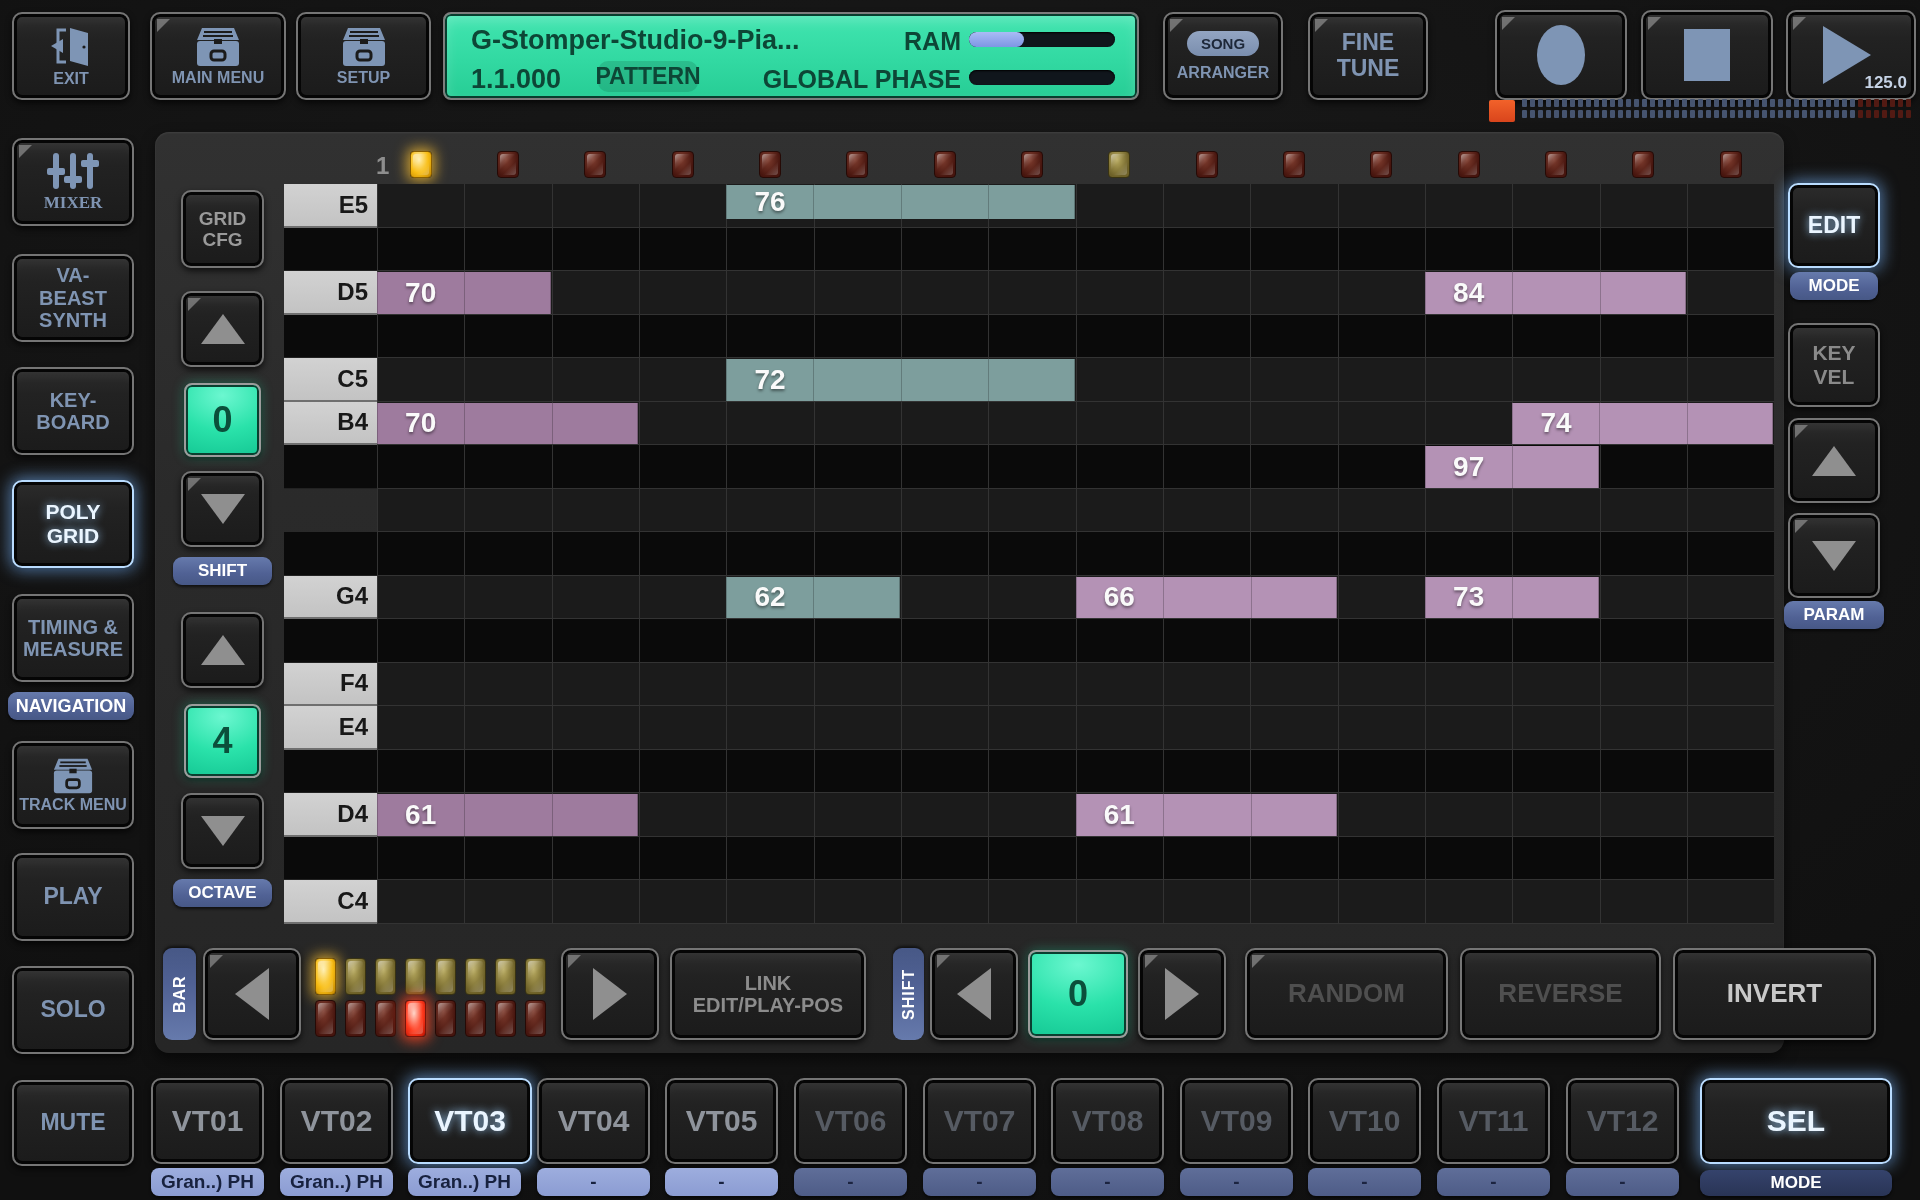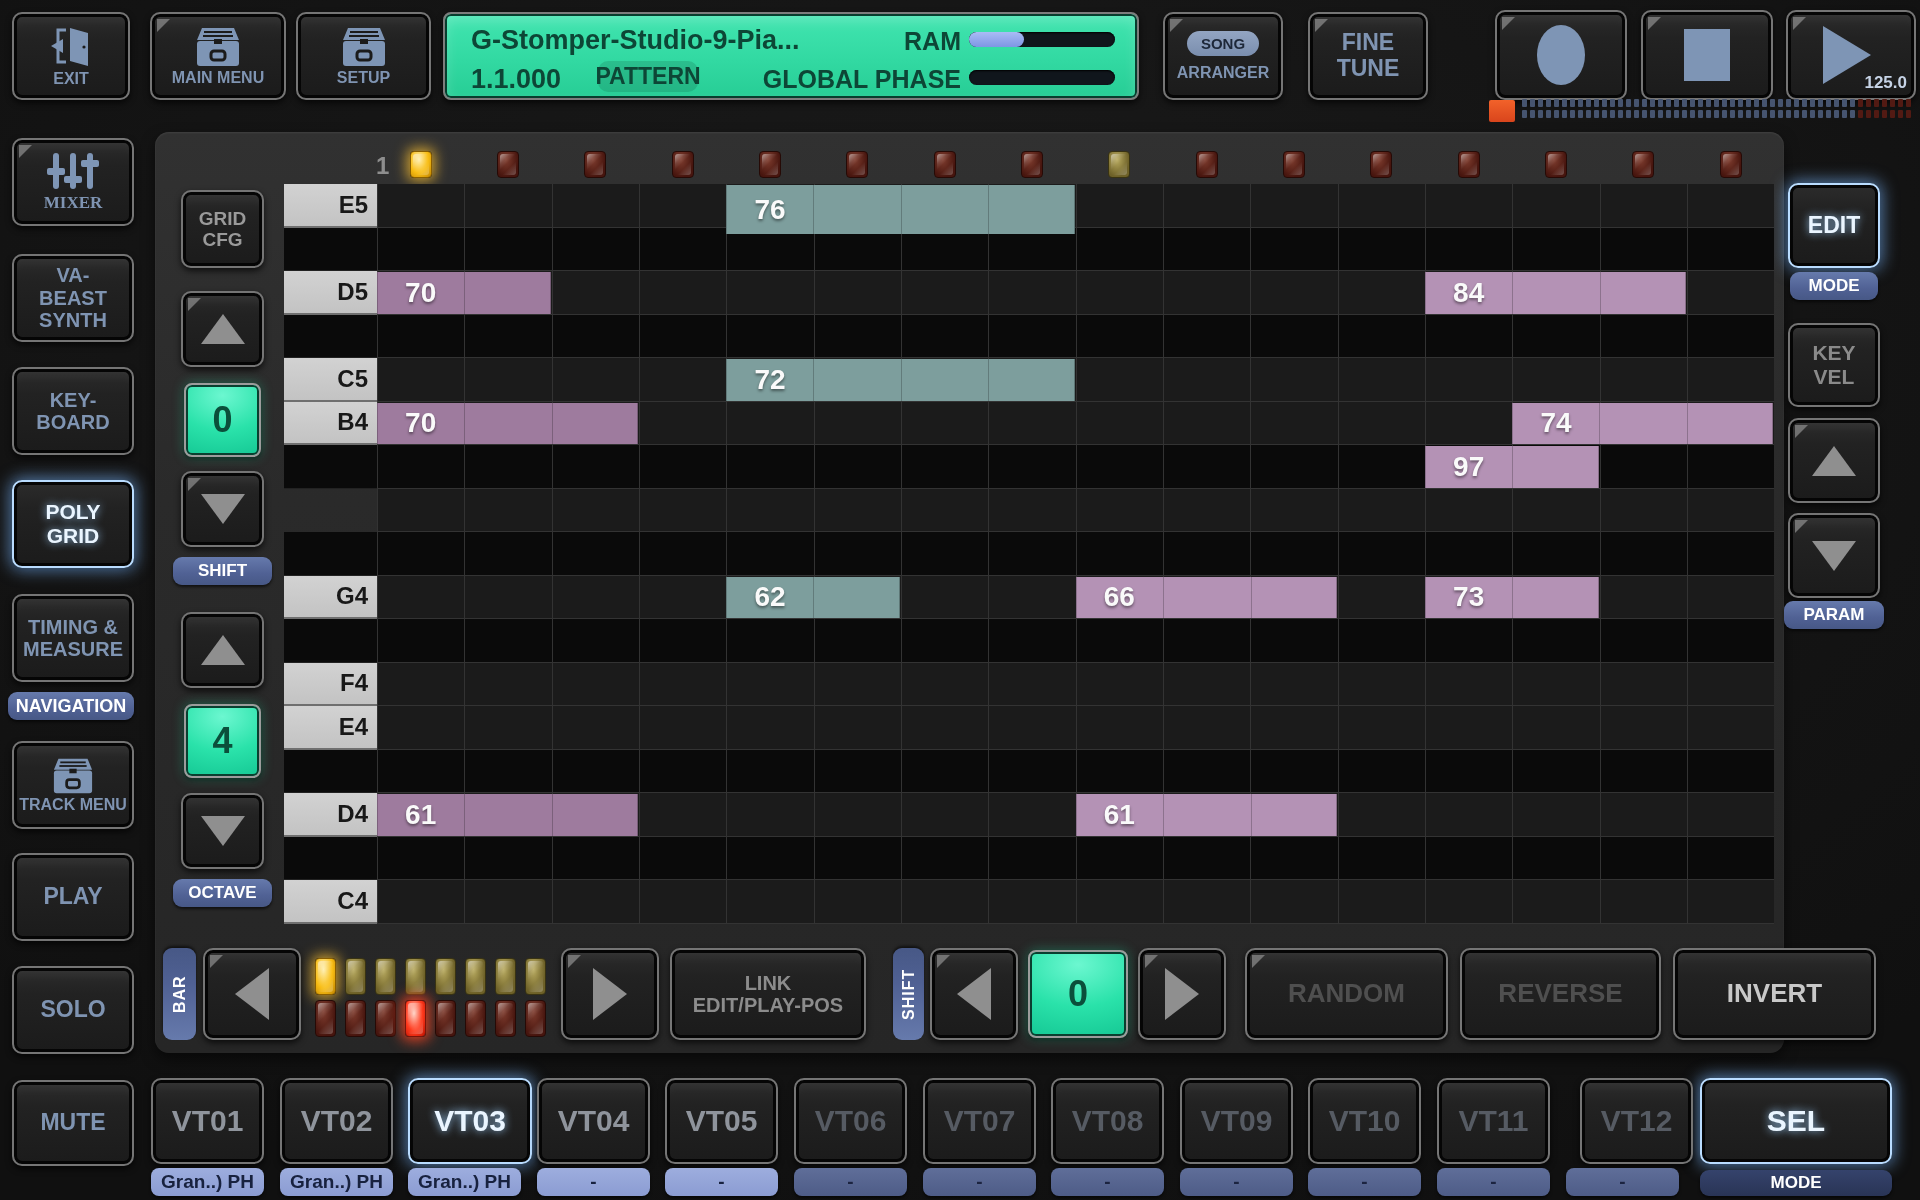--- a/index.html
+++ b/index.html
@@ -382,21 +382,21 @@
     <div class="key white" style="left:284px;top:793.0px;width:93px;height:43.5px;">
       <span>D4</span>
     </div>
     <div class="rowbg white" style="left:377px;top:793.0px;width:1397.3px;height:43.5px;background-image:repeating-linear-gradient(90deg, #333 0 1px, transparent 1px 87.33px);"></div>
     <div class="key black" style="left:284px;top:836.5px;width:93px;height:43.5px;"></div>
     <div class="rowbg black" style="left:377px;top:836.5px;width:1397.3px;height:43.5px;background-image:repeating-linear-gradient(90deg, #333 0 1px, transparent 1px 87.33px);"></div>
     <div class="key white" style="left:284px;top:880.0px;width:93px;height:43.5px;">
       <span>C4</span>
     </div>
     <div class="rowbg white" style="left:377px;top:880.0px;width:1397.3px;height:43.5px;background-image:repeating-linear-gradient(90deg, #333 0 1px, transparent 1px 87.33px);"></div>
-    <div class="note" style="left:726.3px;top:185.0px;width:348.3px;height:49px;background-color:#7d9e9d;background-image:repeating-linear-gradient(90deg, rgba(0,0,0,.22) 0 1px, transparent 1px 87.33px);">
+    <div class="note" style="left:726.3px;top:185.0px;width:348.3px;height:34px;background-color:#7d9e9d;background-image:repeating-linear-gradient(90deg, rgba(0,0,0,.22) 0 1px, transparent 1px 87.33px);">
       <span class="vel" style="width: 87.33px;">76</span>
     </div>
     <div class="note" style="left:377.0px;top:272.0px;width:173.7px;height:41.5px;background-color:#9e7b9e;background-image:repeating-linear-gradient(90deg, rgba(0,0,0,.22) 0 1px, transparent 1px 87.33px);">
       <span class="vel" style="width: 87.33px;">70</span>
     </div>
     <div class="note" style="left:1425.0px;top:272.0px;width:261.0px;height:41.5px;background-color:#b492b5;background-image:repeating-linear-gradient(90deg, rgba(0,0,0,.22) 0 1px, transparent 1px 87.33px);">
       <span class="vel" style="width: 87.33px;">84</span>
     </div>
     <div class="note" style="left:726.3px;top:359.0px;width:348.3px;height:41.5px;background-color:#7d9e9d;background-image:repeating-linear-gradient(90deg, rgba(0,0,0,.22) 0 1px, transparent 1px 87.33px);">
       <span class="vel" style="width: 87.33px;">72</span>
@@ -576,17 +576,17 @@
     </div>
     <div class="chip" style="left: 1180px; top: 1168px; width: 113px; height: 28px; border-radius: 8px; font-weight: bold; font-size: 19px; background: linear-gradient(rgb(95, 110, 153), rgb(78, 92, 135)); color: rgb(28, 36, 64);">-</div>
     <div class="btn" style="left:1308px;top:1078px;width:113px;height:86px;">
       <span class="lbl" style="font-size: 30px; color: rgb(86, 91, 99);">VT10</span>
     </div>
     <div class="chip" style="left: 1308px; top: 1168px; width: 113px; height: 28px; border-radius: 8px; font-weight: bold; font-size: 19px; background: linear-gradient(rgb(95, 110, 153), rgb(78, 92, 135)); color: rgb(28, 36, 64);">-</div>
     <div class="btn" style="left:1437px;top:1078px;width:113px;height:86px;">
       <span class="lbl" style="font-size: 30px; color: rgb(86, 91, 99);">VT11</span>
     </div>
     <div class="chip" style="left: 1437px; top: 1168px; width: 113px; height: 28px; border-radius: 8px; font-weight: bold; font-size: 19px; background: linear-gradient(rgb(95, 110, 153), rgb(78, 92, 135)); color: rgb(28, 36, 64);">-</div>
-    <div class="btn" style="left:1566px;top:1078px;width:113px;height:86px;margin-left:14px;">
+    <div class="btn" style="left:1566px;top:1078px;width:113px;height:86px;">
       <span class="lbl" style="font-size: 30px; color: rgb(86, 91, 99);">VT12</span>
     </div>
     <div class="chip" style="left: 1566px; top: 1168px; width: 113px; height: 28px; border-radius: 8px; font-weight: bold; font-size: 19px; background: linear-gradient(rgb(95, 110, 153), rgb(78, 92, 135)); color: rgb(28, 36, 64);">-</div>
   </div>
 
 </body></html>

